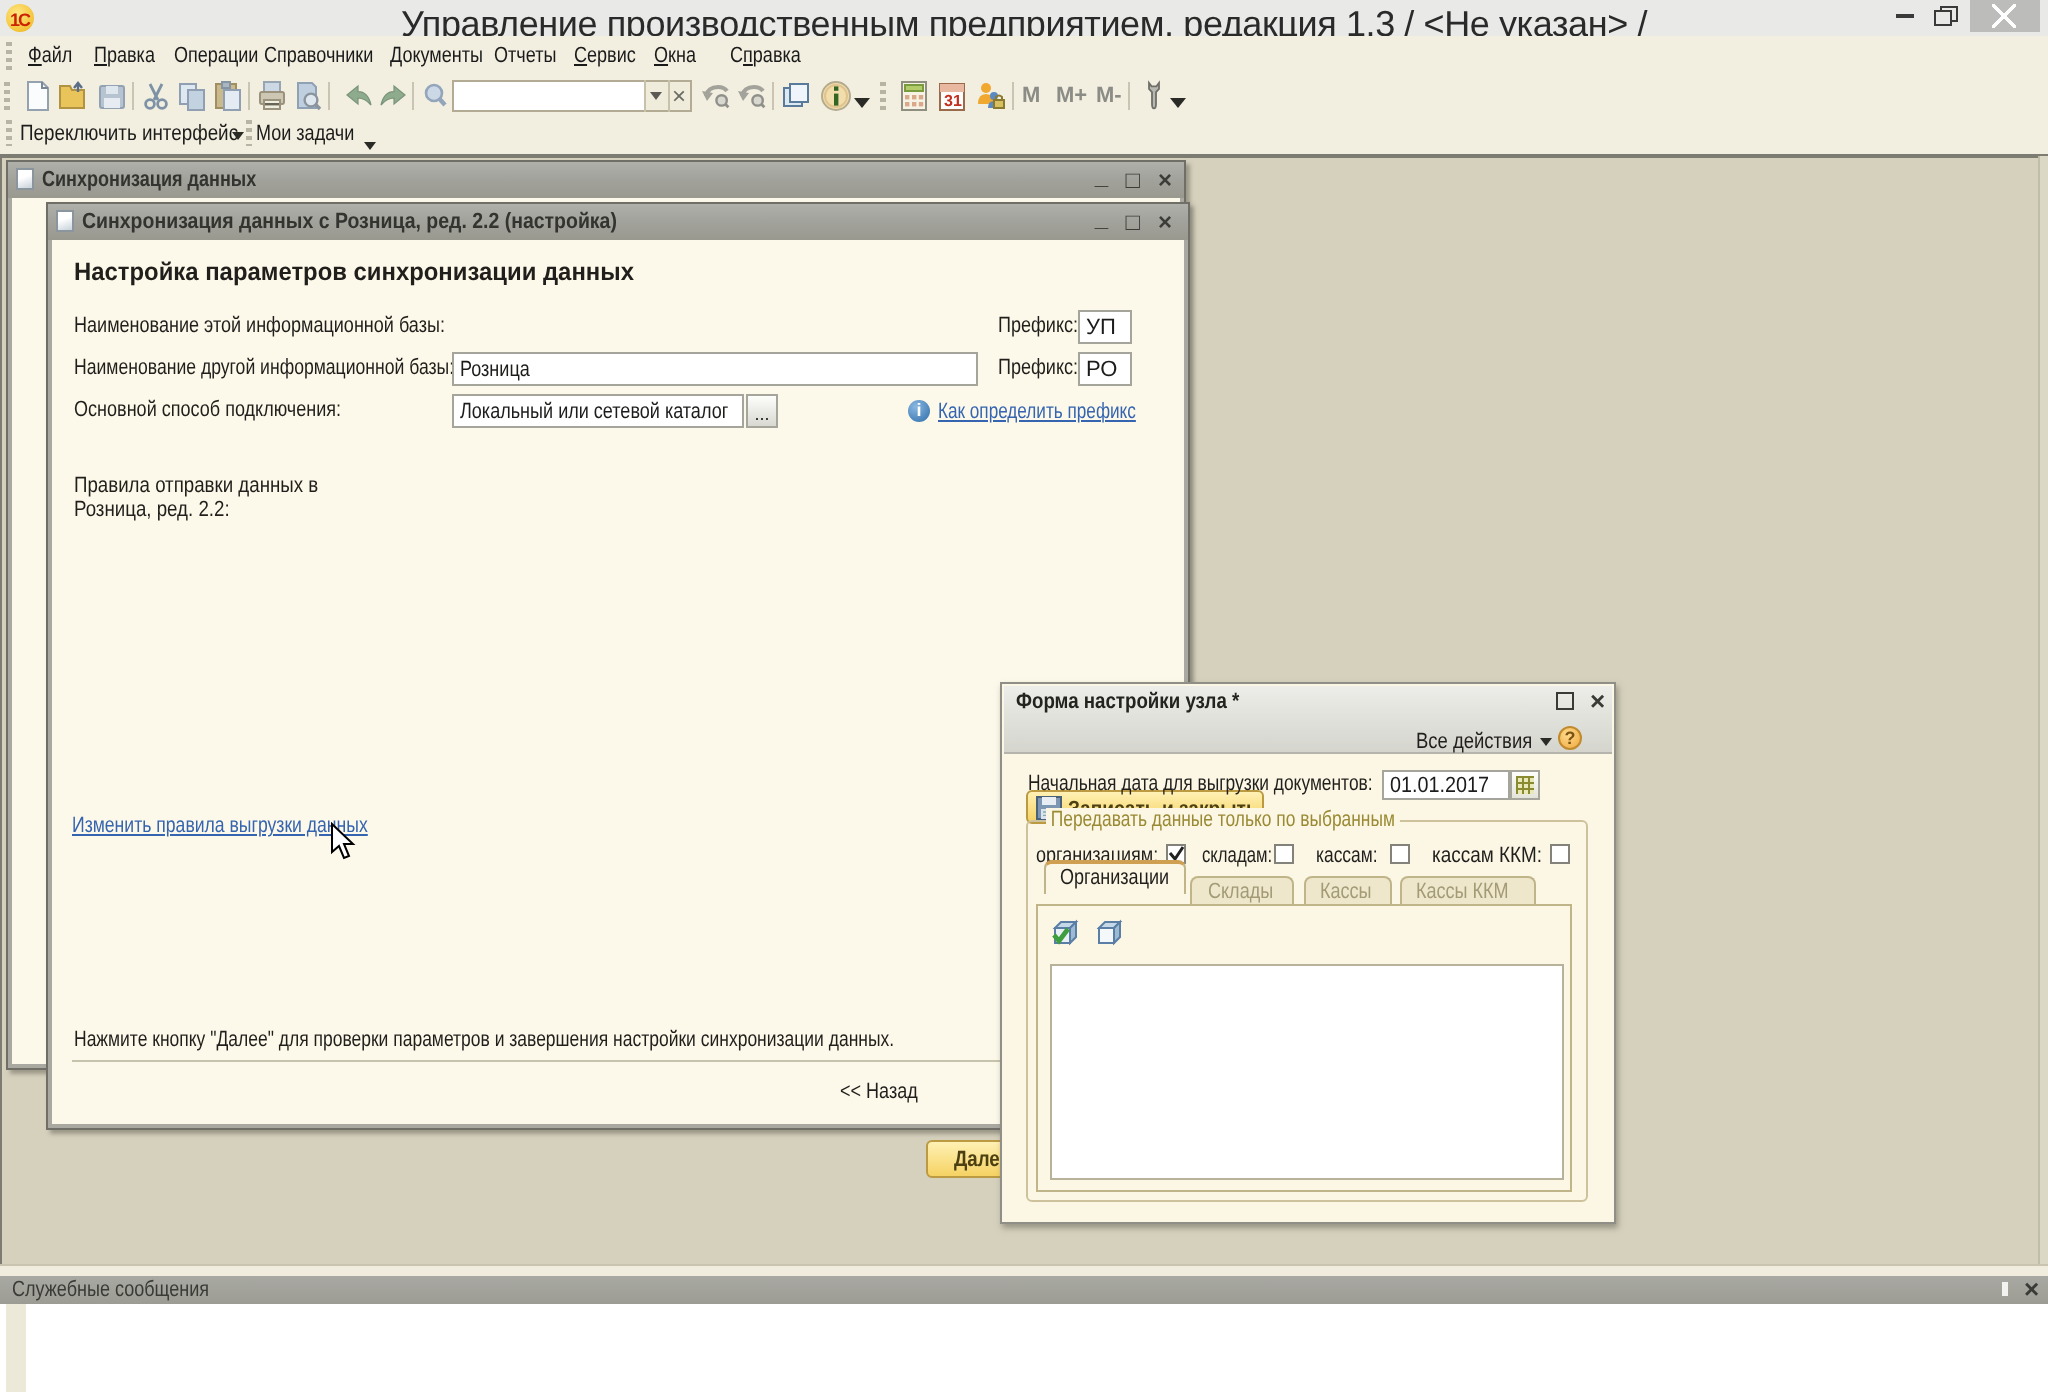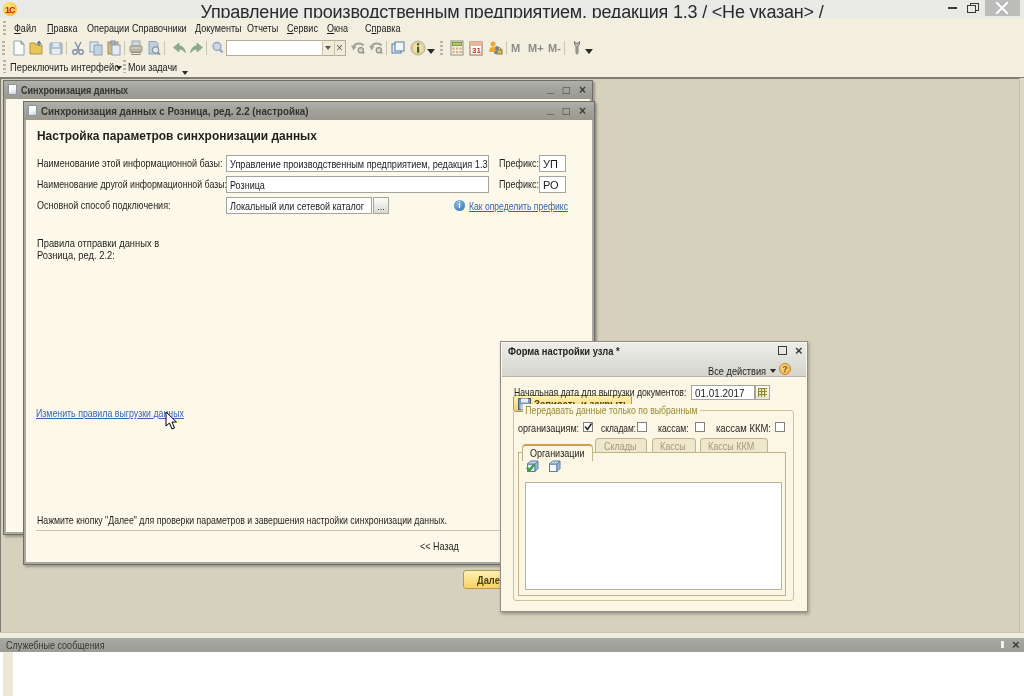--- a/index.html
+++ b/index.html
@@ -143,21 +143,20 @@
     <div class="ticn"></div>
     <div class="ttl" style="transform:scaleX(0.885);">Синхронизация данных с Розница, ред. 2.2 (настройка)</div>
     <div class="wbtn" style="right:40px; top:0px;">_</div>
     <div class="wbtn" style="right:24px; top:2px;">□</div>
     <div class="wbtn" style="right:8px; top:2px;">×</div>
   </div>
 
   <div class="lbl" style="left:13px; top:27px; font-size:12.5px; font-weight:bold; transform:scaleX(0.955);">Настройка параметров синхронизации данных</div>
 
   <div class="lbl" style="left:13px; top:55px;">Наименование этой информационной базы:</div>
-  <div class="tbox" style="left:202px; top:53px; width:263px; height:17px;"><span class="sx" style="transform:scaleX(0.83);">Управление производственным предприятием, редакция 1.3</span></div>
   <div class="lbl" style="left:475px; top:55px;">Префикс:</div>
   <div class="tbox" style="left:515px; top:53px; width:27px; height:17px;">УП</div>
 
   <div class="lbl" style="left:13px; top:76px; transform:scaleX(0.80);">Наименование другой информационной базы:</div>
   <div class="tbox" style="left:202px; top:74px; width:263px; height:17px;"><span class="sx">Розница</span></div>
   <div class="lbl" style="left:475px; top:76px;">Префикс:</div>
   <div class="tbox" style="left:515px; top:74px; width:27px; height:17px;">РО</div>
 
   <div class="lbl" style="left:13px; top:97px;">Основной способ подключения:</div>
   <div class="tbox" style="left:202px; top:95px; width:146px; height:17px;"><span class="sx">Локальный или сетевой каталог</span></div>
@@ -225,21 +224,21 @@
   <div class="tab off" style="left:94px; top:96px; width:52px; height:14px;">
       <span class="lbl" style="left:8px; top:1px; transform:scaleX(0.82);">Склады</span>
     </div>
   <div class="tab off" style="left:151px; top:96px; width:44px; height:14px;">
       <span class="lbl" style="left:7px; top:1px; transform:scaleX(0.82);">Кассы</span>
     </div>
   <div class="tab off" style="left:199px; top:96px; width:68px; height:14px;">
       <span class="lbl" style="left:7px; top:1px; transform:scaleX(0.82);">Кассы ККМ</span>
     </div>
   <div class="abs" style="left:17px; top:110px; width:268px; height:144px; border:1px solid #c0b489; background:#fcf7e5; z-index:2;"></div>
-  <div class="abs" style="left:21px; top:102px; width:71px; height:17px; background:#fcf7e5; border:1px solid #c0b489; border-top:2px solid #cf9f52; border-bottom:none; border-radius:4px 4px 0 0; z-index:4;">
+  <div class="abs" style="left:21px; top:88px; width:71px; height:17px; background:#fcf7e5; border:1px solid #c0b489; border-top:2px solid #cf9f52; border-bottom:none; border-radius:4px 4px 0 0; z-index:4;">
       <span class="lbl" style="left:7px; top:1px;">Организации</span>
     </div>
 
   <svg class="abs" style="left:24px; top:117px; z-index:5;" width="16" height="16" viewBox="0 0 16 16">
     <rect x="2.5" y="5" width="7.5" height="7.5" fill="#e8f0f6" stroke="#5a7ea6"></rect>
     <path d="M2.5,5 L5.5,2 L13,2 L10,5 Z" fill="#c5d8e8" stroke="#5a7ea6"></path>
     <path d="M10,5 L13,2 L13,9.5 L10,12.5 Z" fill="#9cbad2" stroke="#5a7ea6"></path>
     <path d="M2,8.5 L4.5,11.5 L9,5.5" stroke="#3e9e3e" stroke-width="2.4" fill="none"></path>
   </svg>
   <svg class="abs" style="left:46px; top:117px; z-index:5;" width="16" height="16" viewBox="0 0 16 16">

